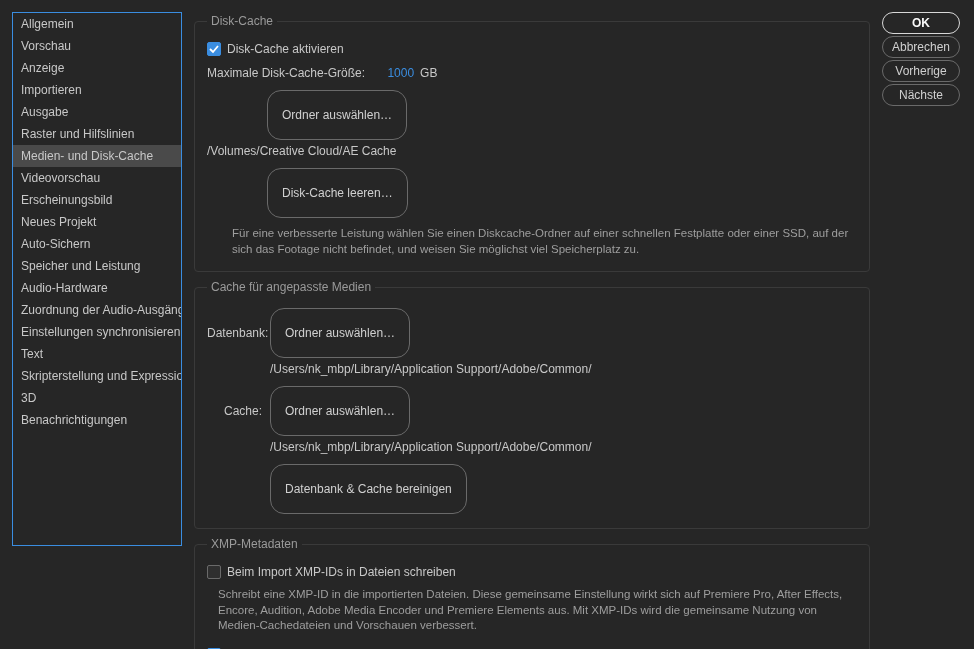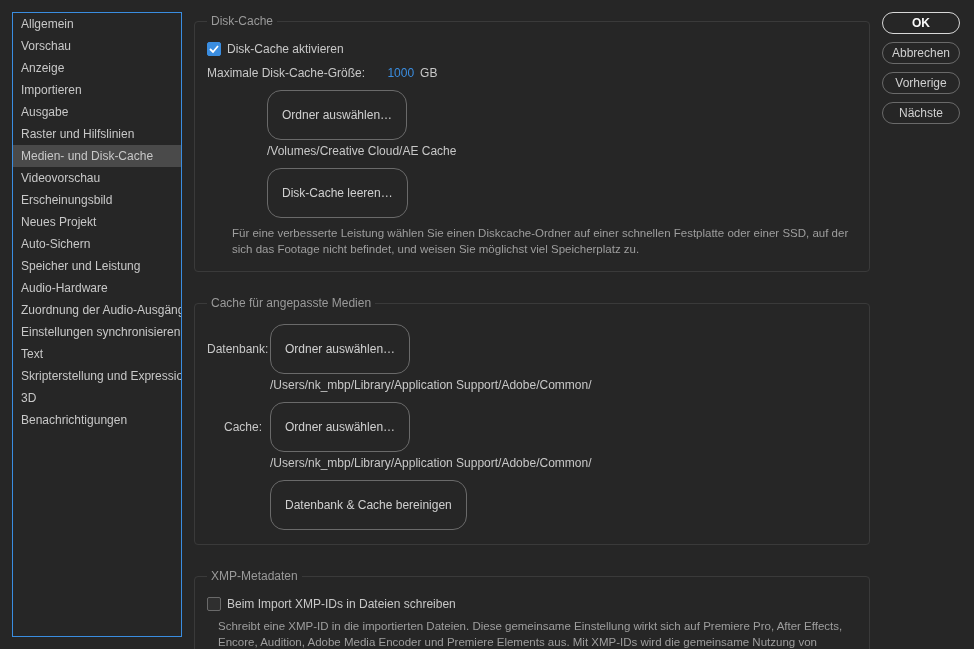--- a/index.html
+++ b/index.html
@@ -12,21 +12,21 @@
     height: 649px;
     overflow: hidden;
     display: flex;
     padding: 12px;
     gap: 12px;
   }
 
   
   .sidebar {
     width: 170px;
-    height: 625px;
+    height: 534px;
     border: 1px solid #3a8de0;
     background: #262626;
     overflow: hidden;
     flex: 0 0 auto;
   }
   .sidebar-item {
     padding: 4px 8px;
     height: 22px;
     line-height: 14px;
     cursor: pointer;
@@ -35,21 +35,21 @@
   }
   .sidebar-item.selected {
     background: #4a4a4a;
   }
 
   
   .main {
     flex: 1;
     display: flex;
     flex-direction: column;
-    gap: 22px;
+    gap: 6px;
   }
 
   fieldset.group {
     border: 1px solid #3a3a3a;
     border-radius: 4px;
     padding: 8px 12px 14px 12px;
     margin-top: 2px;
   }
   fieldset.group > legend {
     color: #9a9a9a;
@@ -124,21 +124,21 @@
     cursor: text;
     margin-left: 7px;
   }
 
   
   .actions {
     width: 80px;
     flex: 0 0 auto;
     display: flex;
     flex-direction: column;
-    gap: 8px;
+    gap: 2px;
   }
   .action-btn {
     border: 1px solid #6a6a6a;
     background: transparent;
     color: #d0d0d0;
     border-radius: 14px;
     padding: 3px 0;
     width: 78px;
     font-size: 12px;
     cursor: pointer;
@@ -193,21 +193,21 @@
     <div class="row" style="margin-top:10px;">
       <span>Maximale Disk-Cache-Größe:</span>
       <span>&nbsp;</span>
       <span class="value-link">1000</span>
       <span>GB</span>
     </div>
 
     <div class="row indent-large" style="margin-top:10px;">
       <button class="pill">Ordner auswählen…</button>
     </div>
-    <div class="path" style="margin-left:60px;">/Volumes/Creative Cloud/AE Cache</div>
+    <div class="path" style="">/Volumes/Creative Cloud/AE Cache</div>
 
     <div class="row indent-large" style="margin-top:10px;">
       <button class="pill">Disk-Cache leeren…</button>
     </div>
 
     <div class="desc" style="margin-left:25px;">Für eine verbesserte Leistung wählen Sie einen Diskcache-Ordner auf einer schnellen Festplatte oder einer SSD, auf der sich das Footage nicht befindet, und weisen Sie möglichst viel Speicherplatz zu.</div>
   </fieldset>
 
   <fieldset class="group">
     <legend>Cache für angepasste Medien</legend>

